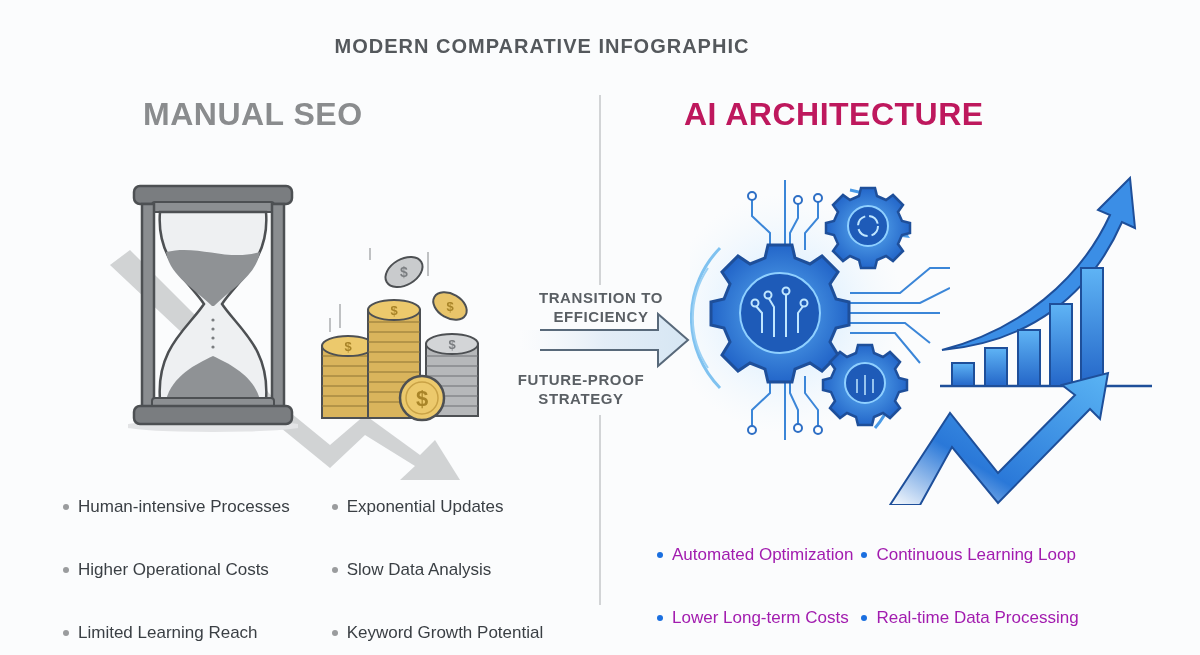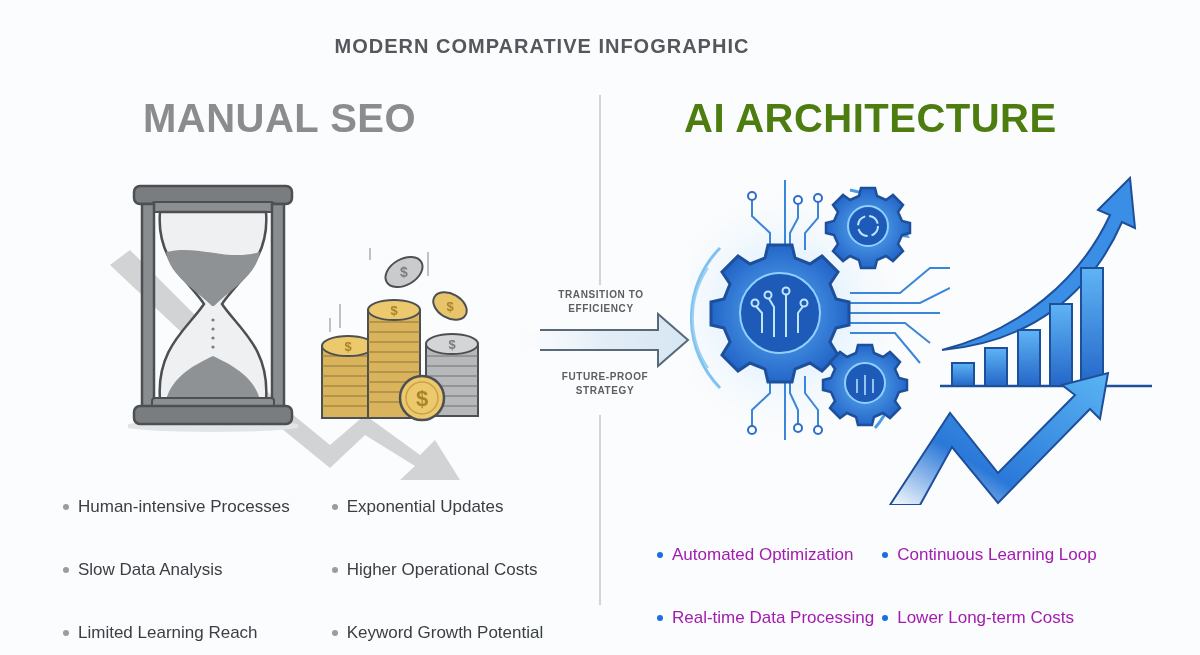--- a/index.html
+++ b/index.html
@@ -9,41 +9,41 @@
       font-family: "Liberation Sans", "DejaVu Sans", sans-serif;
       position: relative;
       color: #333a40;
     }
     .page-title {
       position: absolute; top: 35px; left: 0; width: 1084px;
       text-align: center; font-size: 20px; font-weight: bold;
       letter-spacing: 1px; color: #54585c;
     }
     .col-title {
-      position: absolute; top: 96px; font-size: 40px; font-weight: bold;
+      position: absolute; top: 96px; font-size: 32px; font-weight: bold;
       letter-spacing: 0.5px; white-space: nowrap;
     }
     .col-title.left { left: 143px; color: #8a8c8e; }
-    .col-title.right { left: 684px; color: #4d7c0f; text-align: center; }
+    .col-title.right { left: 684px; color: #be185d; text-align: center; }
     .divider {
       position: absolute; left: 599px; width: 2px; background: #d2d4d6;
     }
     .divider.top { top: 95px; height: 190px; }
     .divider.bottom { top: 415px; height: 190px; }
 
     .illus { position: absolute; }
     .illus svg { display: block; }
 
     .transition-label {
-      position: absolute; font-size: 10px; font-weight: bold; color: #5a5f64;
-      text-align: center; letter-spacing: 0.6px; line-height: 14px;
+      position: absolute; font-size: 15px; font-weight: bold; color: #5a5f64;
+      text-align: center; letter-spacing: 0.6px; line-height: 19px;
       width: 140px;
     }
     .transition-label.t1 { left: 531px; top: 288px; }
-    .transition-label.t2 { left: 535px; top: 370px; }
+    .transition-label.t2 { left: 511px; top: 370px; }
 
     .bullets {
       position: absolute; top: 496px; display: grid;
       grid-template-columns: auto auto; column-gap: 26px; row-gap: 6px;
       font-size: 17px; line-height: 21px; gap: 42px;
     }
     .bullets.left { left: 63px; color: #3a3f44; }
     .bullets.right { left: 657px; column-gap: 8px; color: #a21caf; margin-top: 48px; }
     .bullet { display: flex; align-items: center; white-space: nowrap; }
     .dot { width: 6px; height: 6px; border-radius: 50%; margin-right: 9px; flex: none; }
@@ -286,46 +286,46 @@
   <div class="bullet">
       <span class="dot"></span>
       <span>Human-intensive Processes</span>
     </div>
   <div class="bullet">
       <span class="dot"></span>
       <span>Exponential Updates</span>
     </div>
   <div class="bullet">
       <span class="dot"></span>
+      <span>Higher Operational Costs</span>
+    </div>
+  <div class="bullet">
+      <span class="dot"></span>
       <span>Slow Data Analysis</span>
     </div>
   <div class="bullet">
       <span class="dot"></span>
-      <span>Higher Operational Costs</span>
-    </div>
-  <div class="bullet">
-      <span class="dot"></span>
       <span>Limited Learning Reach</span>
     </div>
   <div class="bullet">
       <span class="dot"></span>
       <span>Keyword Growth Potential</span>
     </div>
 </div>
 
 <div class="bullets right">
   <div class="bullet">
       <span class="dot"></span>
       <span>Automated Optimization</span>
     </div>
   <div class="bullet">
       <span class="dot"></span>
       <span>Continuous Learning Loop</span>
     </div>
   <div class="bullet">
       <span class="dot"></span>
+      <span>Lower Long-term Costs</span>
+    </div>
+  <div class="bullet">
+      <span class="dot"></span>
       <span>Real-time Data Processing</span>
     </div>
-  <div class="bullet">
-      <span class="dot"></span>
-      <span>Lower Long-term Costs</span>
-    </div>
 </div>
 
 </body></html>

